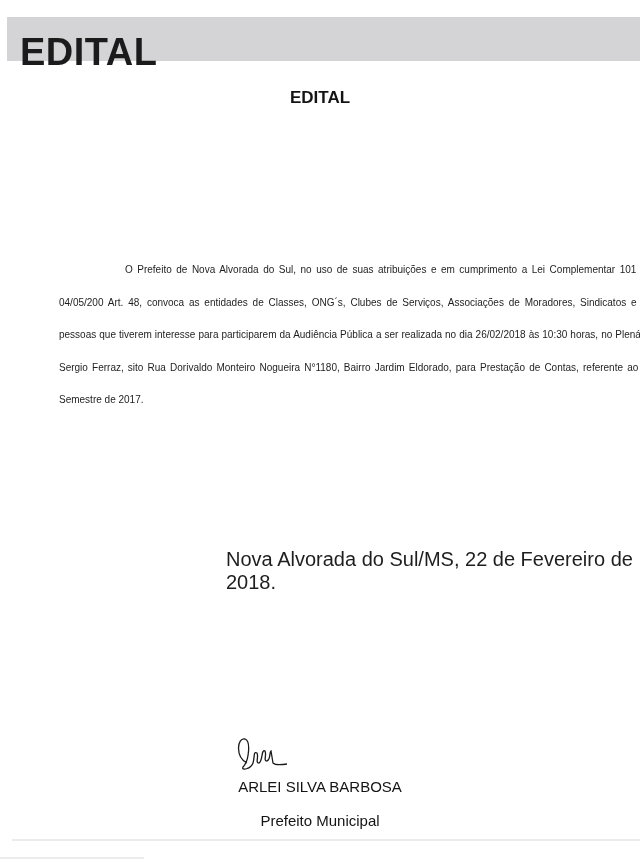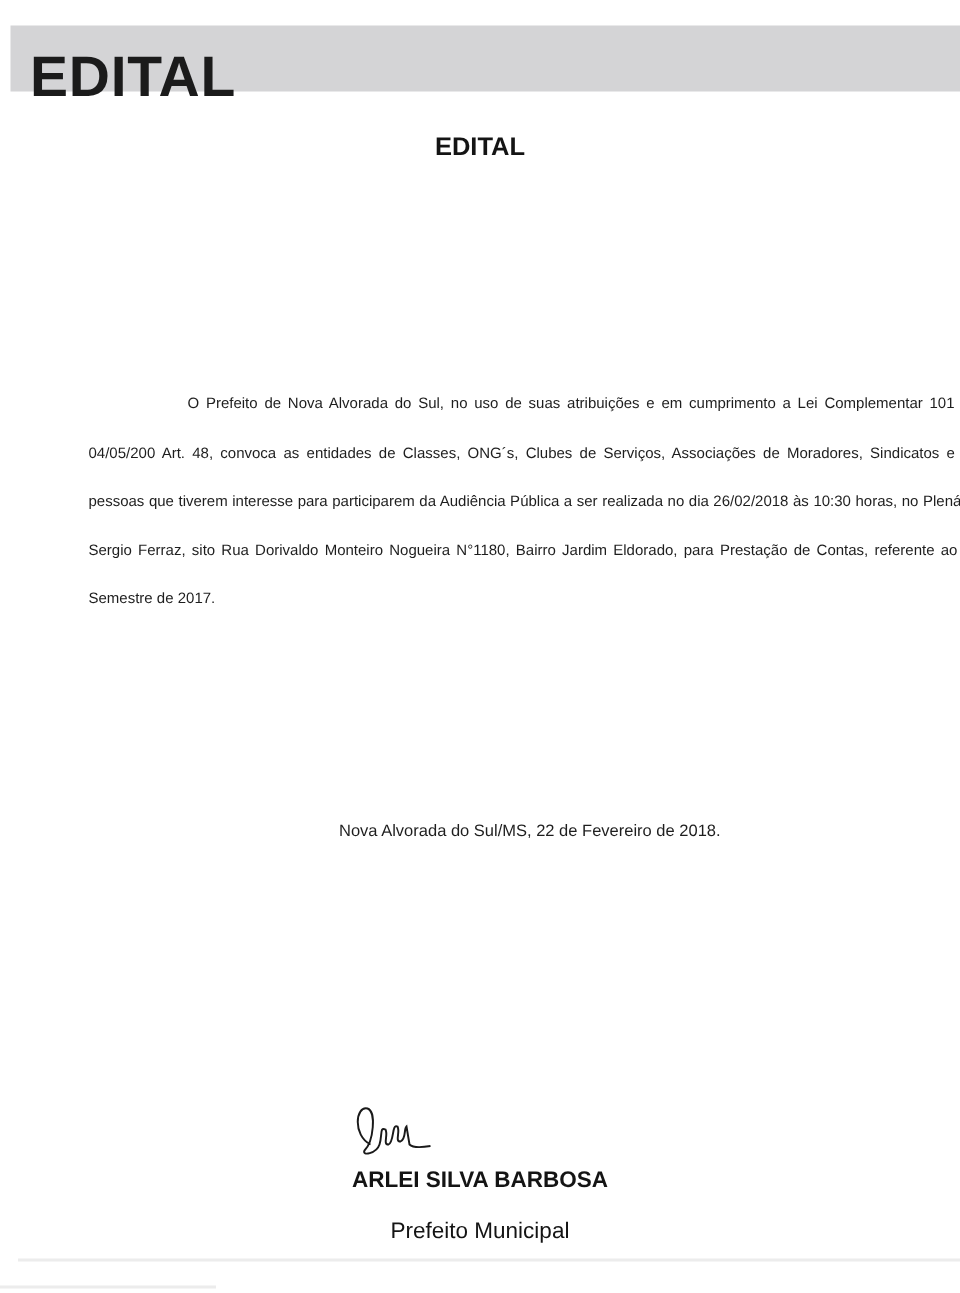--- a/index.html
+++ b/index.html
@@ -2,23 +2,23 @@
 <html><head>
 <meta charset="utf-8">
 <style>
   html, body { margin: 0; padding: 0; background: #ffffff; }
   body { width: 640px; height: 862px; position: relative; overflow: hidden; font-family: "Liberation Sans", sans-serif; color: #1a1a1a; }
   .header-bar { position: absolute; left: 7px; top: 17px; width: 633px; height: 44px; background: #d4d4d6; }
   .header-title { position: absolute; left: 13px; top: 13px; font-size: 38px; font-weight: bold; color: #1b1b1b; letter-spacing: 0.5px; line-height: 44px; font-family: "Liberation Sans", sans-serif; }
   .doc-title { position: absolute; left: 0; width: 640px; top: 88px; text-align: center; font-size: 17px; font-weight: bold; color: #141414; }
   .body-text { position: absolute; left: 23px; top: 254px; width: 593px; font-size: 10px; line-height: 32.6px; text-align: justify; color: #1e1e1e; margin-left: 36px; }
   .body-text .indent { display: inline-block; width: 66px; }
-  .date-line { position: absolute; left: 226px; top: 548px; font-size: 11px; color: #1e1e1e; }
+  .date-line { position: absolute; left: 226px; top: 548px; font-size: 20px; color: #1e1e1e; }
   .signature { position: absolute; left: 233px; top: 733px; width: 60px; height: 42px; }
-  .signer-name { position: absolute; left: 0; width: 640px; top: 778px; text-align: center; font-size: 15px; font-weight: bold; color: #141414; padding-right: 0; }
+  .signer-name { position: absolute; left: 0; width: 640px; top: 778px; text-align: center; font-size: 15px; font-weight: normal; color: #141414; padding-right: 0; }
   .signer-name span, .signer-role span { display: inline-block; }
   .signer-role { position: absolute; left: 0; width: 640px; top: 812px; text-align: center; font-size: 15px; font-weight: normal; color: #141414; }
   .divider { position: absolute; left: 12px; top: 839px; width: 628px; height: 2px; background: #ececec; }
   .footer-line { position: absolute; left: 0; top: 857px; width: 144px; height: 2px; background: #ececec; }
 </style>
 </head>
 <body>
 
 <div class="header-bar">
   <div class="header-title">EDITAL</div>

